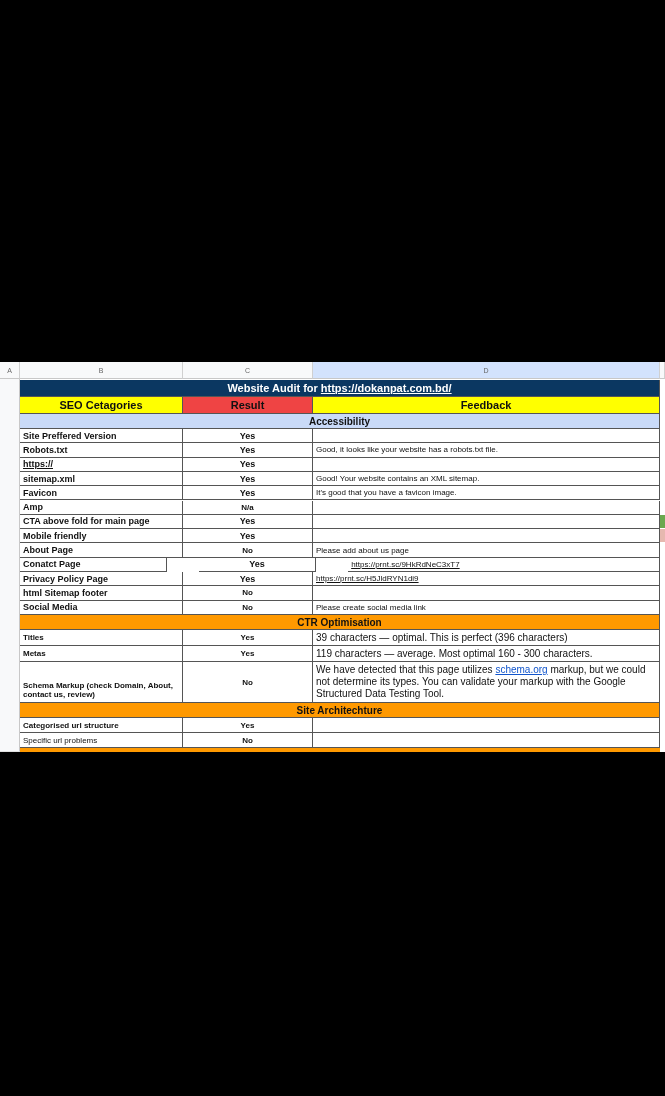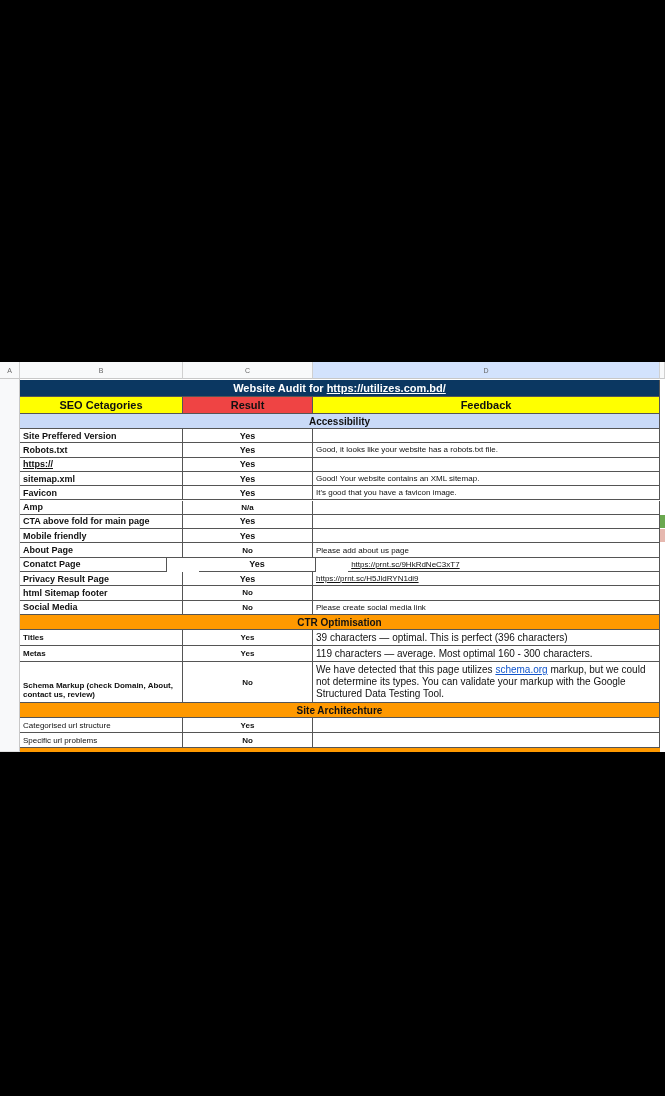--- a/index.html
+++ b/index.html
@@ -40,21 +40,21 @@
   <div class="colhdr" style="left:20px;width:163px;">B</div>
   <div class="colhdr" style="left:183px;width:130px;">C</div>
   <div class="colhdr sel" style="left:313px;width:347px;">D</div>
   <div class="colhdr" style="left:660px;width:5px;"></div>
 
   <div class="rowhdr" style="top:17px;height:373px;"></div>
 
   <div class="row title-row" style="top:18px;height:17px;">
     <div class="cell full">
       <span>Website Audit for</span>
-      <a>https://utilizes.com.bd/</a>
+      <a>https://dokanpat.com.bd/</a>
     </div>
   </div>
 
   <div class="row hdr-row" style="top:35px;height:17px;">
     <div class="cell b yellow">SEO Cetagories</div>
     <div class="cell c orange">Result</div>
     <div class="cell d yellow">Feedback</div>
   </div>
 
   <div class="row section-blue" style="top:52px;height:15px;">
@@ -105,21 +105,21 @@
     <div class="cell b">About Page</div>
     <div class="cell c small">No</div>
     <div class="cell d small">Please add about us page</div>
   </div>
   <div class="row" style="top:195.7px;height:14.3px;gap:32px;">
     <div class="cell b">Conatct Page</div>
     <div class="cell c">Yes</div>
     <div class="cell d small link">https://prnt.sc/9HkRdNeC3xT7</div>
   </div>
   <div class="row" style="top:210px;height:14.3px;">
-    <div class="cell b">Privacy Result Page</div>
+    <div class="cell b">Privacy Policy Page</div>
     <div class="cell c">Yes</div>
     <div class="cell d small link">https://prnt.sc/H5JldRYN1di9</div>
   </div>
   <div class="row" style="top:224.3px;height:14.3px;">
     <div class="cell b">html Sitemap footer</div>
     <div class="cell c small">No</div>
     <div class="cell d small"></div>
   </div>
   <div class="row" style="top:238.6px;height:14.4px;">
     <div class="cell b">Social Media</div>
@@ -145,21 +145,21 @@
     <div class="cell c small">No</div>
     <div class="cell d plain wrap">
       <span><span>We have detected that this page utilizes </span><a style="color:#1155cc;text-decoration:underline;">schema.org</a><span> markup, but we could not determine its types. You can validate your markup with the Google Structured Data Testing Tool.</span></span>
     </div>
   </div>
 
   <div class="row section-orange" style="top:341px;height:15px;">
     <div class="cell full">Site Architechture</div>
   </div>
   <div class="row" style="top:356px;height:15px;">
-    <div class="cell b small" style="font-weight:normal;">Categorised url structure</div>
+    <div class="cell b small" style="font-weight:bold;">Categorised url structure</div>
     <div class="cell c small">Yes</div>
     <div class="cell d small"></div>
   </div>
   <div class="row" style="top:371px;height:15px;">
     <div class="cell b small" style="font-weight:normal;">Specific url problems</div>
     <div class="cell c small">No</div>
     <div class="cell d small"></div>
   </div>
   <div class="row" style="top:386px;height:4px;background:#ff9900;"></div>
 

